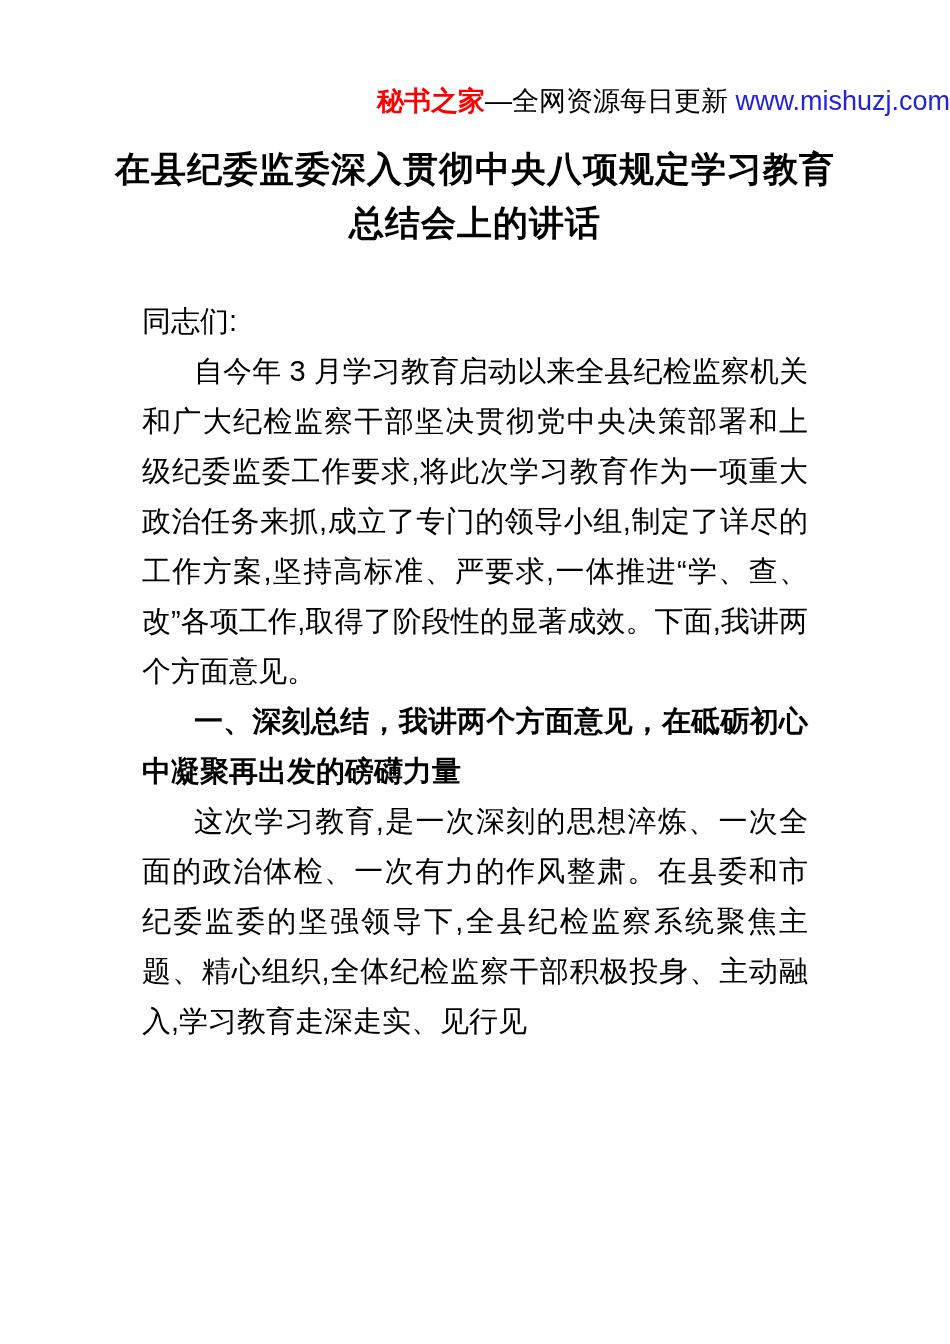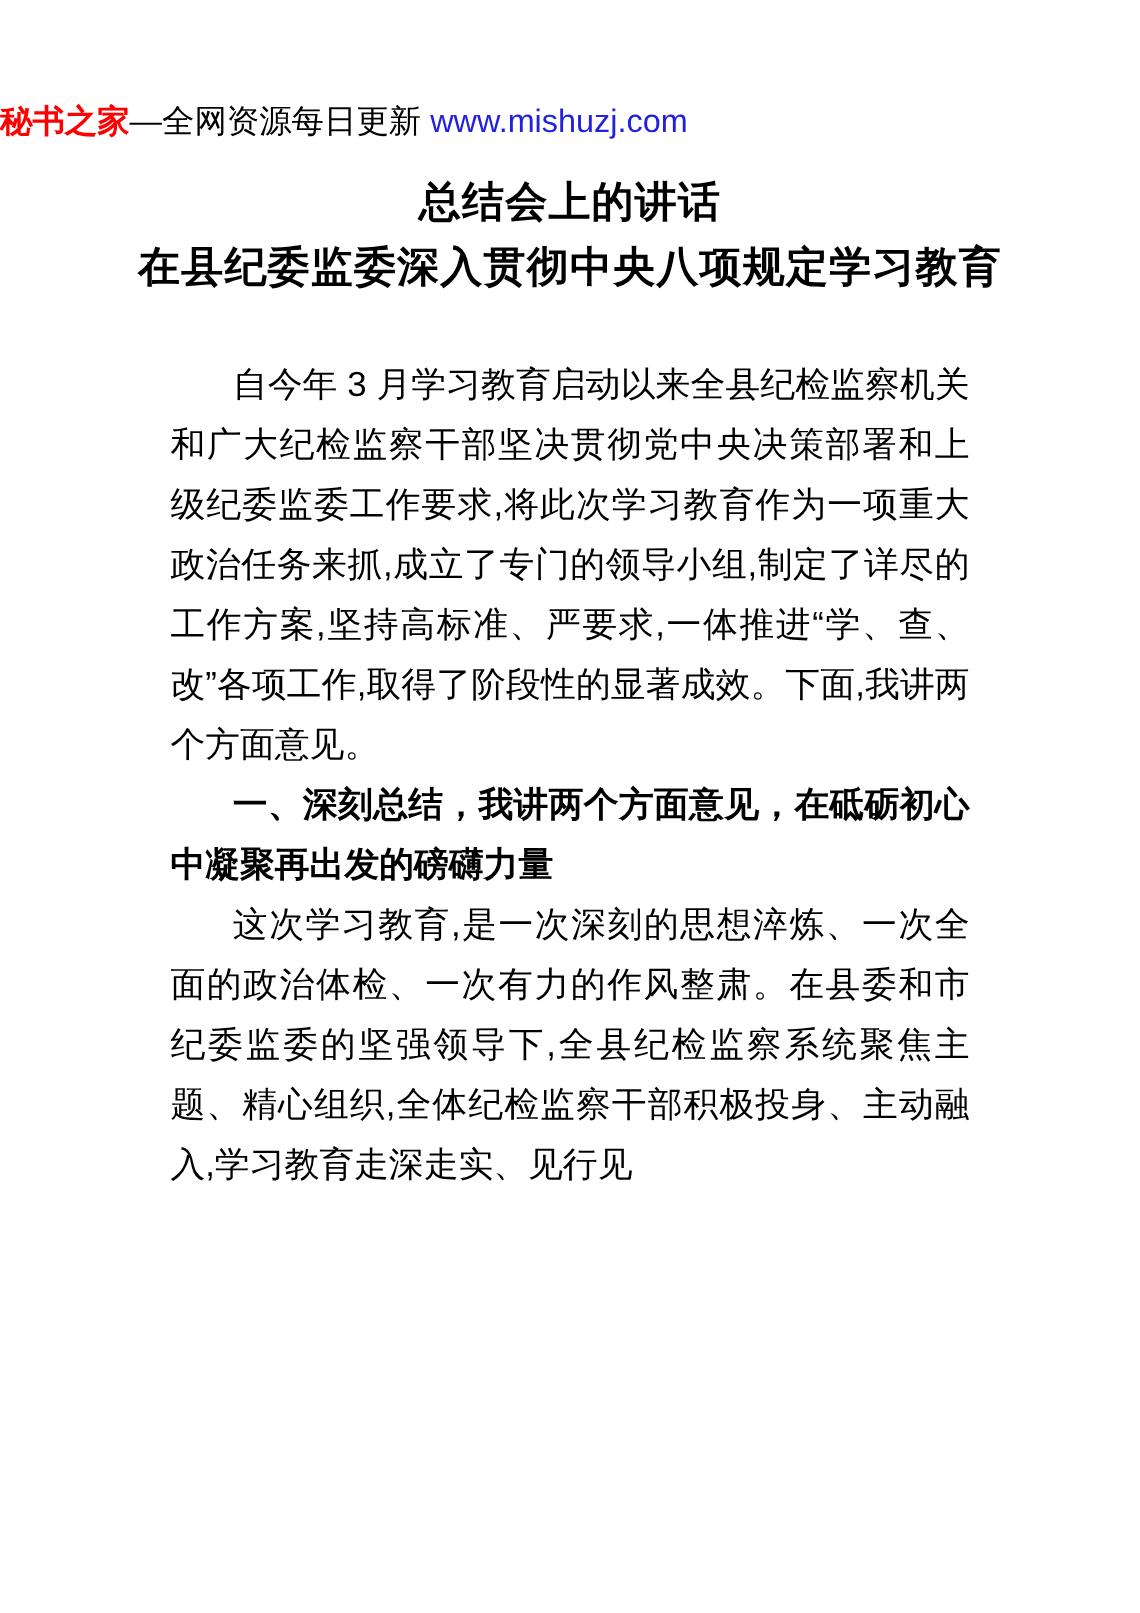--- a/index.html
+++ b/index.html
@@ -12,21 +12,21 @@
     width: 950px;
     height: 1344px;
     margin: 0 auto;
     background: #ffffff;
     overflow: hidden;
     font-family: "Liberation Sans", sans-serif;
     color: #000000;
   }
   .header-line {
     margin-top: 86px;
-    text-align: left;
+    text-align: right;
     font-size: 27px;
     line-height: 30px;
     white-space: nowrap;
   }
   .brand {
     color: #fe0000;
     font-weight: bold;
   }
   .tagline {
     color: #000000;
@@ -68,23 +68,24 @@
 </head>
 <body>
 
 <div class="page">
 
   <div class="header-line">
     <span class="brand" style="color: rgb(254, 0, 0);">秘书之家</span><span class="tagline">—全网资源每日更新 </span><span class="site-url" style="color: rgb(34, 34, 221);">www.mishuzj.com</span>
   </div>
 
   <div class="doc-title">
+    <div>在县纪委监委深入贯彻中央八项规定学习教育</div>
     <div>总结会上的讲话</div>
-    <div>在县纪委监委深入贯彻中央八项规定学习教育</div>
   </div>
 
   <div class="content">
+    <p>同志们:</p>
     <p class="indent">自今年 3 月学习教育启动以来全县纪检监察机关和广大纪检监察干部坚决贯彻党中央决策部署和上级纪委监委工作要求,将此次学习教育作为一项重大政治任务来抓,成立了专门的领导小组,制定了详尽的工作方案,坚持高标准、严要求,一体推进“学、查、改”各项工作,取得了阶段性的显著成效。下面,我讲两个方面意见。</p>
     <p class="indent bold">一、深刻总结，我讲两个方面意见，在砥砺初心中凝聚再出发的磅礴力量</p>
     <p class="indent">这次学习教育,是一次深刻的思想淬炼、一次全面的政治体检、一次有力的作风整肃。在县委和市纪委监委的坚强领导下,全县纪检监察系统聚焦主题、精心组织,全体纪检监察干部积极投身、主动融入,学习教育走深走实、见行见</p>
   </div>
 
 </div>
 
 </body></html>

